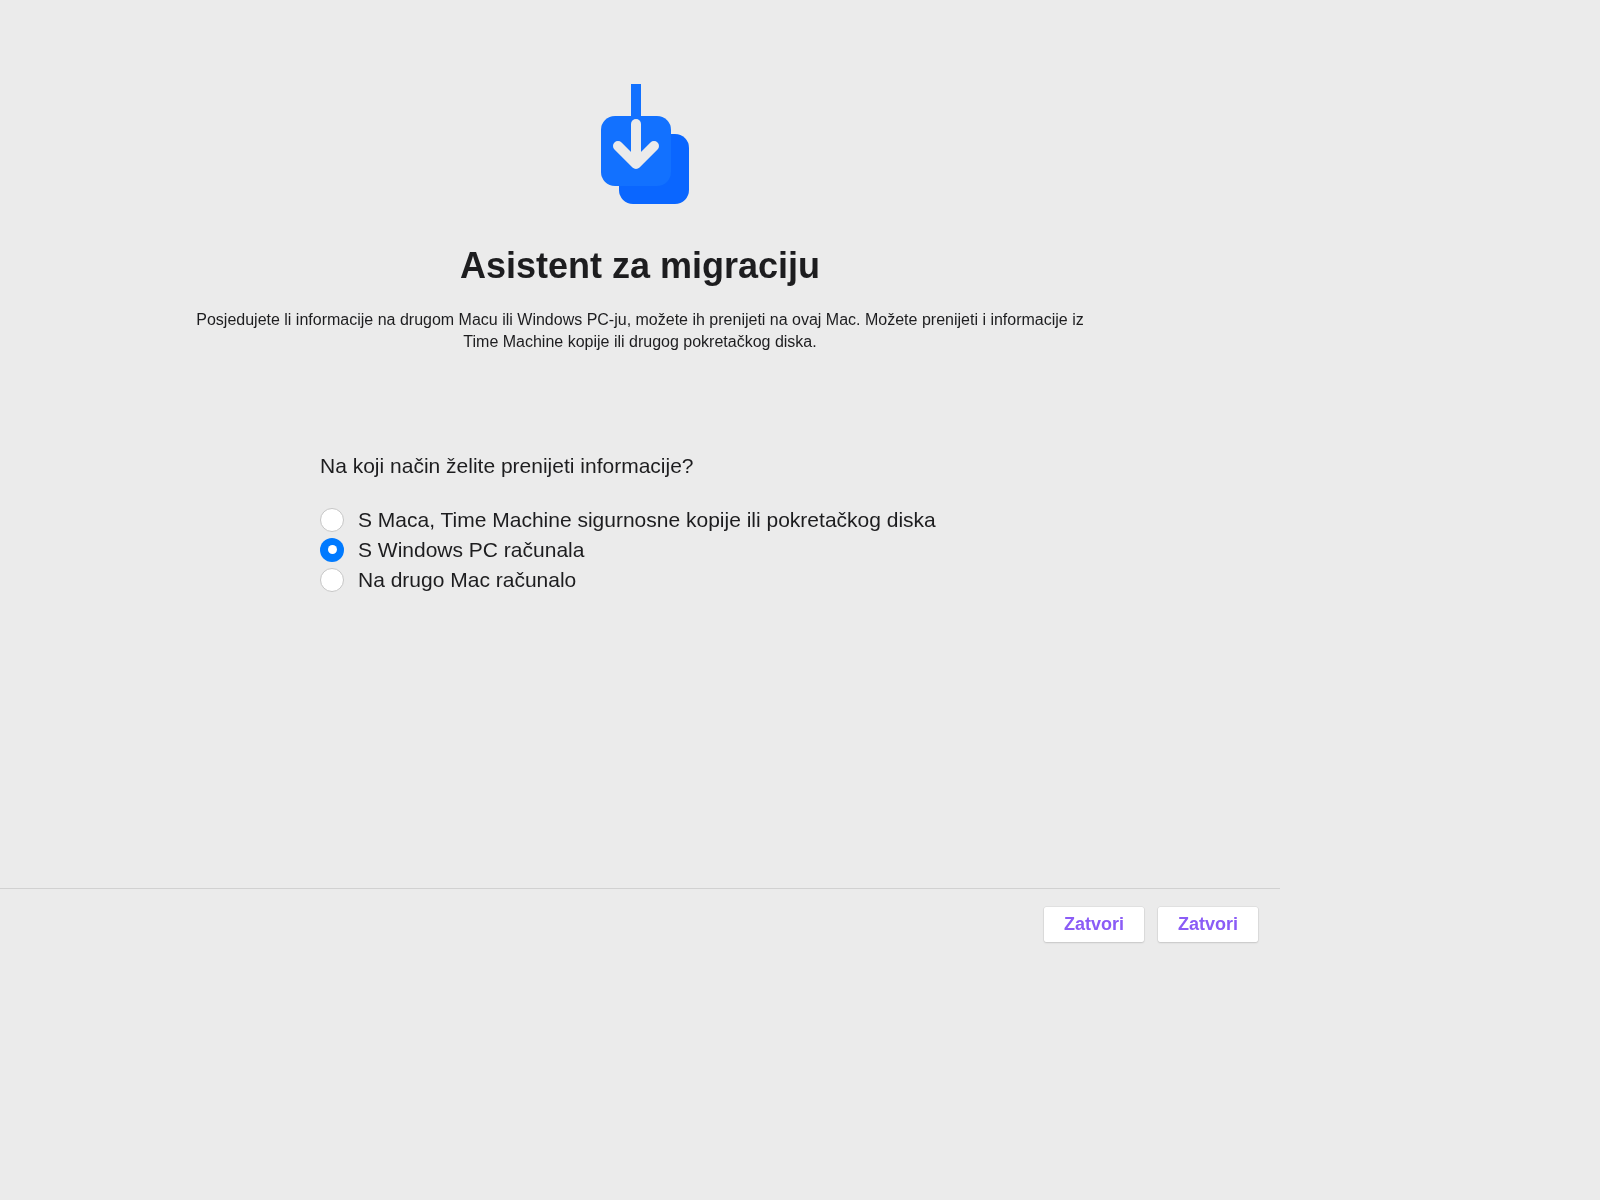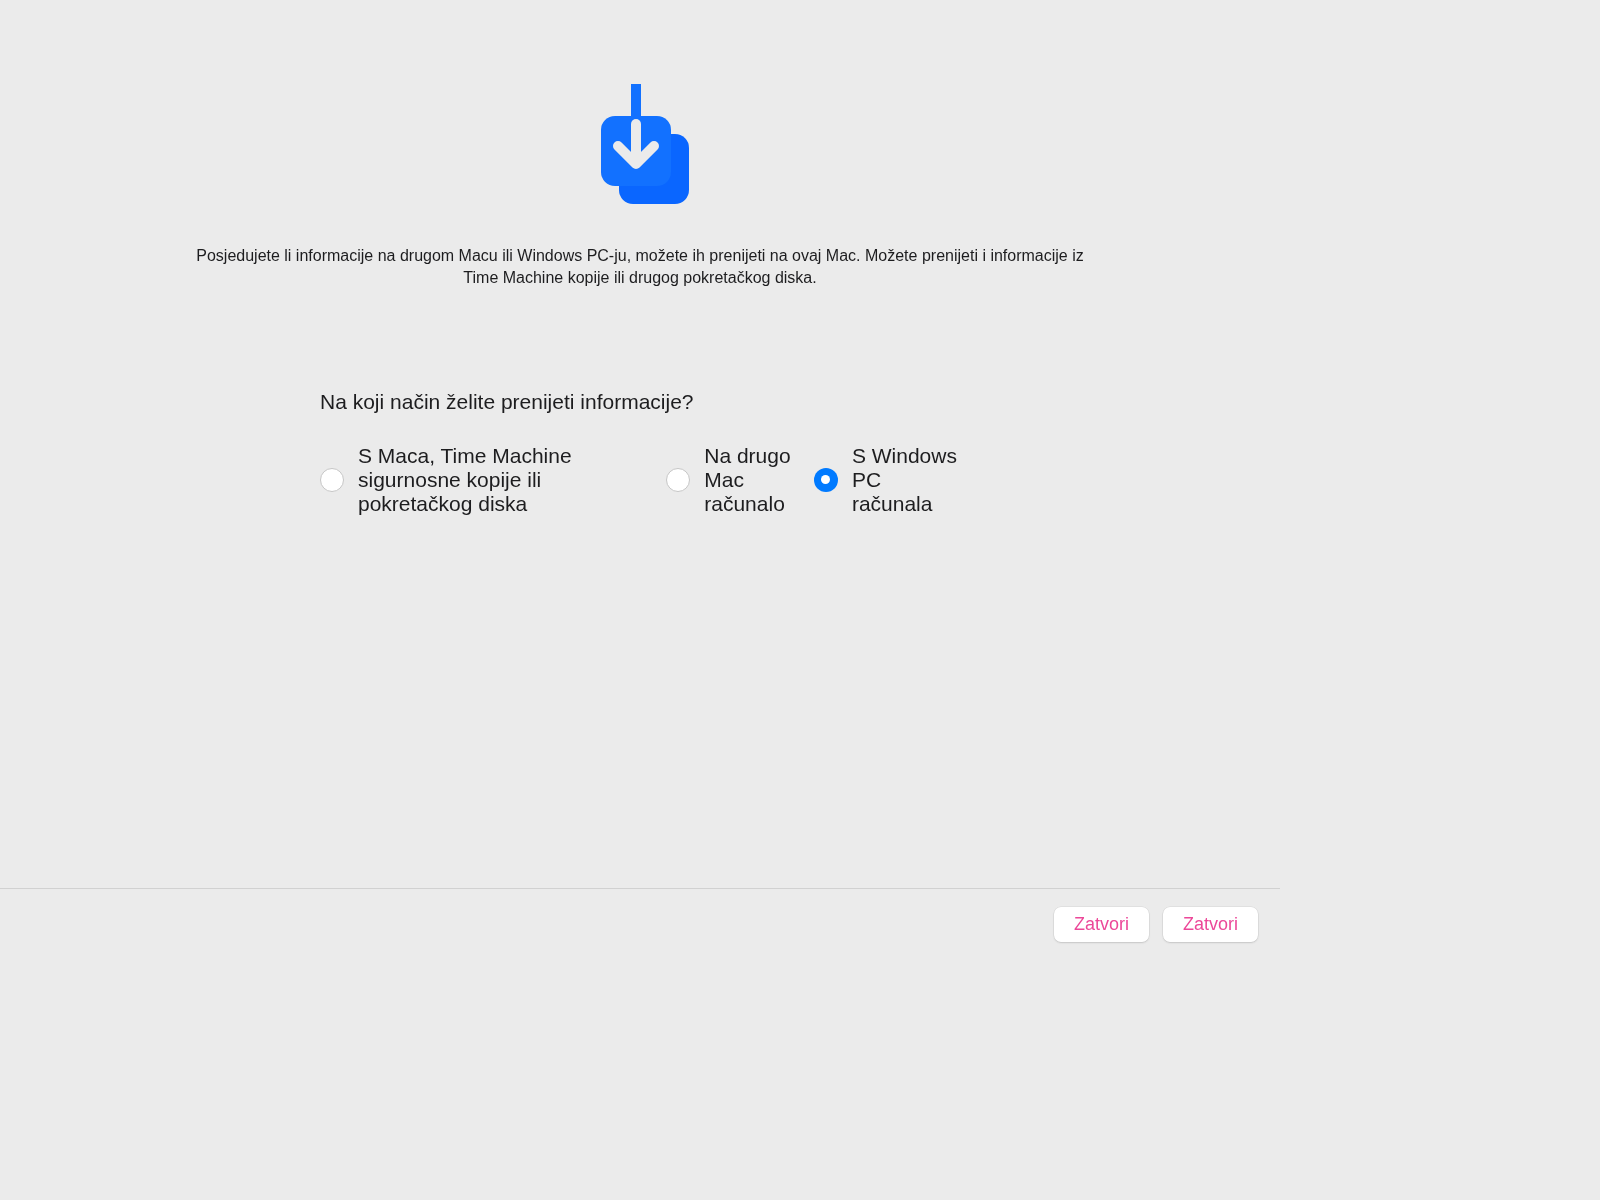--- a/index.html
+++ b/index.html
@@ -53,21 +53,21 @@
       width: 640px;
       align-self: center;
     }
     .question {
       font-size: 21px;
       color: #1d1d1f;
       margin-bottom: 30px;
     }
     .radio-group {
       display: flex;
-      flex-direction: row;
+      flex-direction: column;
       gap: 6px;
     }
     .radio-option {
       display: flex;
       align-items: center;
       gap: 14px;
       cursor: pointer;
     }
     .radio-circle {
       width: 24px;
@@ -97,61 +97,63 @@
     .footer {
       border-top: 1px solid #d1d1d1;
       padding: 18px 22px;
       display: flex;
       justify-content: flex-end;
       gap: 14px;
     }
     .btn {
       background: #fff;
       border: none;
-      border-radius: 7px;
+      border-radius: 2px;
       padding: 7px 20px;
       font-size: 18px;
-      color: #ec4899;
+      color: #8b5cf6;
       cursor: pointer;
       box-shadow: 0 0 0 0.5px rgba(0,0,0,0.08), 0 1px 2px rgba(0,0,0,0.12);
       font-family: inherit;
+      font-weight: bold;
     }
   </style>
 </head>
 <body>
 
 <div class="window">
   <div class="main-content">
     <div class="icon-container">
       <svg width="130" height="135" viewBox="0 0 130 135">
         <rect x="44" y="50" width="70" height="70" rx="14" fill="#0A66FF"></rect>
         <rect x="26" y="32" width="70" height="70" rx="14" fill="#1271FF"></rect>
         <line x1="61" y1="0" x2="61" y2="79" stroke="#1271FF" stroke-width="10" stroke-linecap="round"></line>
         <polyline points="43,62 61,80 79,62" fill="none" stroke="#EBEBEB" stroke-width="10" stroke-linecap="round" stroke-linejoin="round"></polyline>
         <line x1="61" y1="40" x2="61" y2="78" stroke="#EBEBEB" stroke-width="10" stroke-linecap="round"></line>
       </svg>
     </div>
+    <h1 class="title">Asistent za migraciju</h1>
     <p class="description">Posjedujete li informacije na drugom Macu ili Windows PC-ju, možete ih prenijeti na ovaj Mac. Možete prenijeti i informacije iz Time Machine kopije ili drugog pokretačkog diska.</p>
 
     <div class="options-section">
       <p class="question">Na koji način želite prenijeti informacije?</p>
       <div class="radio-group">
         <label class="radio-option">
           <span class="radio-circle"></span>
           <span class="radio-label">S Maca, Time Machine sigurnosne kopije ili pokretačkog diska</span>
         </label>
         <label class="radio-option">
-          <span class="radio-circle"></span>
-          <span class="radio-label">Na drugo Mac računalo</span>
-        </label>
-        <label class="radio-option">
           <span class="radio-circle selected">
               <span class="radio-inner"></span>
             </span>
           <span class="radio-label">S Windows PC računala</span>
+        </label>
+        <label class="radio-option">
+          <span class="radio-circle"></span>
+          <span class="radio-label">Na drugo Mac računalo</span>
         </label>
       </div>
     </div>
   </div>
 
   <div class="footer">
     <button class="btn">Zatvori</button>
     <button class="btn">Zatvori</button>
   </div>
 </div>

